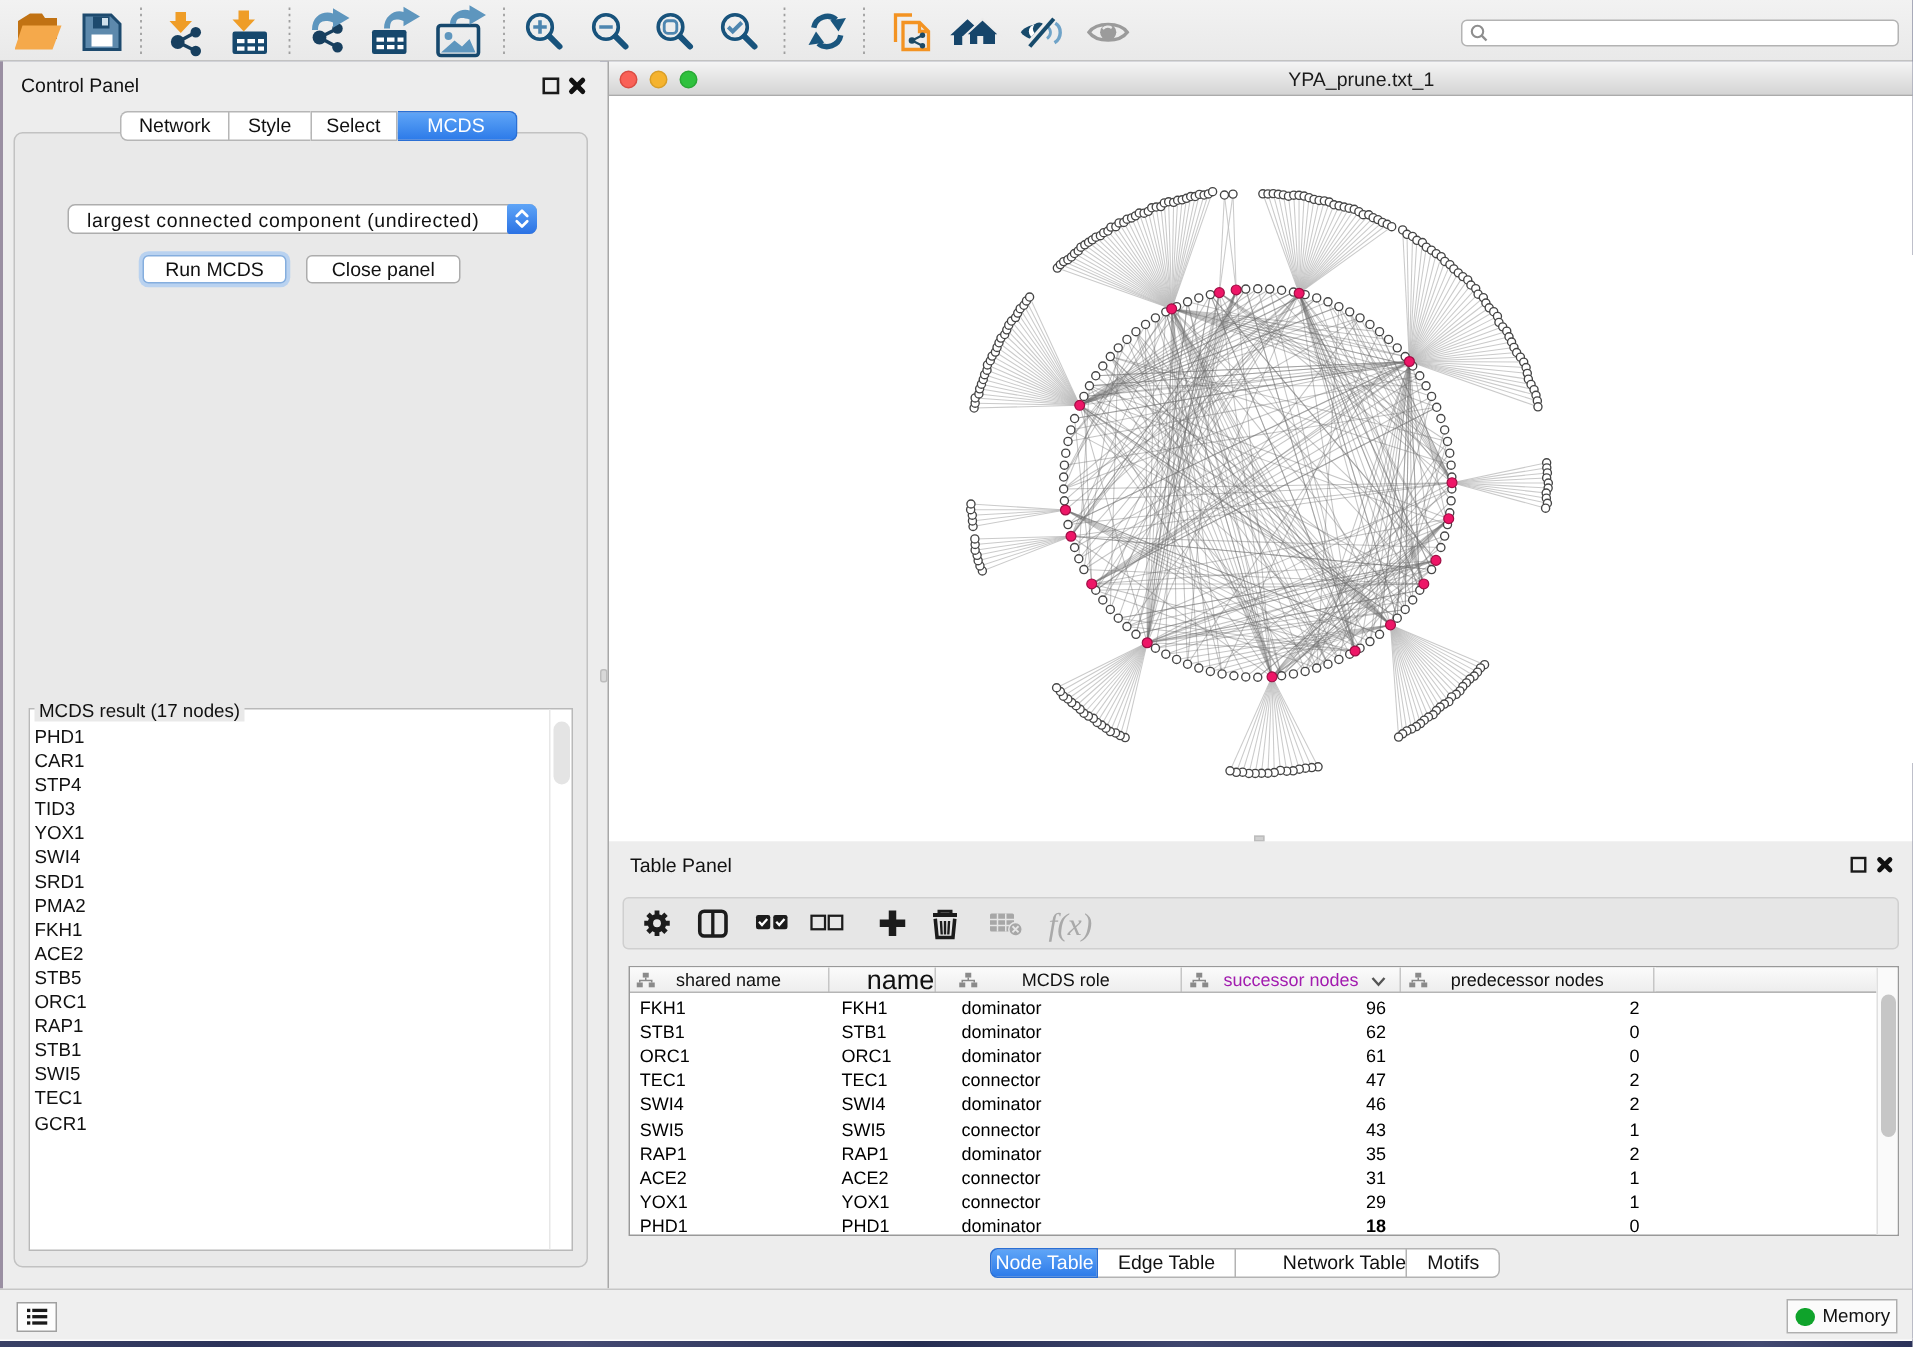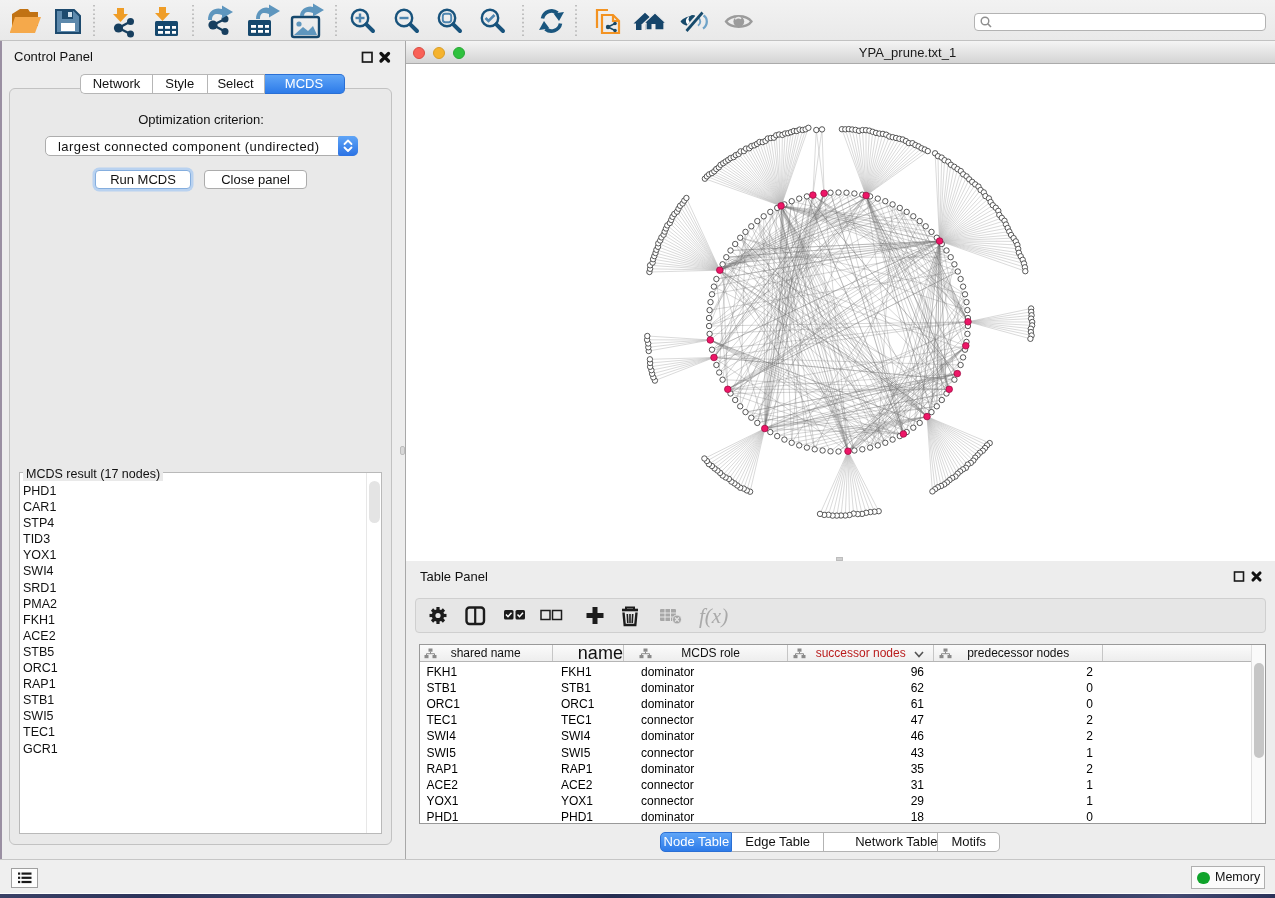--- a/index.html
+++ b/index.html
@@ -178,21 +178,20 @@
 
   <div class="abs" style="left:7px;top:46.5px;width:383px;height:757px;background:#e9e9e9;border:1px solid #c2c2c2;border-radius:6px;"></div>
 
   <div class="abs" style="left:78px;top:33px;height:19.5px;display:flex;font-size:13px;">
     <div style="width:72px;background:#fff;border:1px solid #b6b6b6;border-right:none;border-radius:5px 0 0 5px;text-align:center;line-height:18px;">Network</div>
     <div style="width:54.5px;background:#fff;border:1px solid #b6b6b6;border-right:none;text-align:center;line-height:18px;">Style</div>
     <div style="width:58px;background:#ffffff;border:1px solid #b6b6b6;text-align:center;line-height:18px;">Select</div>
     <div style="width:80px;background:linear-gradient(#5fa5f7,#2d7be9);border:1px solid #2a6fd4;border-left:none;border-radius:0 5px 5px 0;text-align:center;line-height:18px;color:#fff;">MCDS</div>
   </div>
 
-  <div class="abs" style="left:0;top:71px;width:398px;text-align:center;">Optimization criterion:</div>
 
   <div class="abs" style="left:43px;top:95px;width:313px;height:19.5px;background:#fff;border:1px solid #adadad;border-radius:5px;">
     <div class="abs" style="left:12px;top:1.5px;font-size:13px;letter-spacing:0.45px;">largest connected component (undirected)</div>
     <div class="abs" style="right:-1px;top:-1px;width:20px;height:19.5px;background:linear-gradient(#5fa5f7,#2b72e4);border-radius:2px 5px 5px 2px;"></div>
     <svg width="20" height="20" class="abs" style="right:-1px;top:-1px">
       <path d="M6.5 8 L10 4.5 L13.5 8" fill="none" stroke="#fff" stroke-width="1.8" stroke-linecap="round" stroke-linejoin="round"></path>
       <path d="M6.5 11.5 L10 15 L13.5 11.5" fill="none" stroke="#fff" stroke-width="1.8" stroke-linecap="round" stroke-linejoin="round"></path>
     </svg>
   </div>
 
@@ -1117,21 +1116,21 @@
     <text x="284" y="25" font-family="Liberation Serif, serif" font-style="italic" font-size="21" fill="#a9a9a9">f(x)</text>
   </svg>
 
   <div class="abs" style="left:13px;top:83px;width:847px;height:180px;background:#fff;border:1px solid #999;"></div>
 
   <div class="abs" style="left:14px;top:84px;width:831px;height:17px;background:linear-gradient(#fbfbfb,#ededed);border-bottom:1px solid #b5b5b5;"></div>
   <div class="abs" style="left:14px;top:84px;width:684px;height:17px;background:linear-gradient(#fbfbfb,#ededed);"></div>
 <div class="abs" style="left:13px;top:84px;width:134.3px;height:17px;border-right:1px solid #c6c6c6;text-align:center;font-size:12px;line-height:17px;color:#111;">shared name</div>
 <div class="abs" style="left:137px;top:84px;width:80.89999999999998px;height:17px;border-right:1px solid #c6c6c6;text-align:right;font-size:18px;line-height:17px;color:#111;">name</div>
 <div class="abs" style="left:228.2px;top:84px;width:153.8px;height:17px;border-right:1px solid #c6c6c6;text-align:center;font-size:12px;line-height:17px;color:#111;">MCDS role</div>
-<div class="abs" style="left:382px;top:84px;width:146.39999999999998px;height:17px;border-right:1px solid #c6c6c6;text-align:center;font-size:12px;line-height:17px;color:#b91c1c;">successor nodes</div>
+<div class="abs" style="left:382px;top:84px;width:146.39999999999998px;height:17px;border-right:1px solid #c6c6c6;text-align:center;font-size:12px;line-height:17px;color:#a21caf;">successor nodes</div>
 <div class="abs" style="left:528.4px;top:84px;width:168.60000000000002px;height:17px;border-right:1px solid #c6c6c6;text-align:center;font-size:12px;line-height:17px;color:#111;">predecessor nodes</div>
 <svg width="13" height="12" class="abs" style="left:18px;top:87px">
 <g fill="#8a8a8a">
         <rect x="4.5" y="0.5" width="4" height="3.2"></rect>
         <rect x="0.5" y="7" width="4" height="3.2"></rect>
         <rect x="8.5" y="7" width="4" height="3.2"></rect>
       </g>
 <g stroke="#8a8a8a" stroke-width="1">
         <path d="M6.5 3.7 v2 M2.5 7 v-1.3 h8 V7" fill="none"></path>
       </g>
@@ -1230,21 +1229,21 @@
 <span class="abs" style="left:7.5px;">YOX1</span>
       <span class="abs" style="left:142px;">YOX1</span>
       <span class="abs" style="left:222px;">connector</span>
 <span class="abs" style="left:395px;width:110px;text-align:right;">29</span>
       <span class="abs" style="left:540px;width:134px;text-align:right;">1</span>
     </div>
 <div class="abs" style="left:13px;top:247.9px;width:832px;height:16.1px;font-size:12px;color:#000;line-height:16.1px;">
 <span class="abs" style="left:7.5px;">PHD1</span>
       <span class="abs" style="left:142px;">PHD1</span>
       <span class="abs" style="left:222px;">dominator</span>
-<span class="abs" style="left:395px;width:110px;text-align:right;">18</span>
+<span class="abs" style="left:395px;width:110px;text-align:right;font-weight:bold;">18</span>
       <span class="abs" style="left:540px;width:134px;text-align:right;">0</span>
     </div>
 
   <div class="abs" style="left:845px;top:84px;width:14px;height:178px;background:#fafafa;border-left:1px solid #e0e0e0;"></div>
   <div class="abs" style="left:847.5px;top:102px;width:10px;height:95px;background:#c6c6c6;border-radius:5px;"></div>
 
   <div class="abs" style="left:254.4px;top:271.2px;height:20px;display:flex;font-size:13px;color:#111;">
     <div style="width:72px;background:linear-gradient(#5fa5f7,#2d7be9);border:1px solid #2a6fd4;border-radius:5px 0 0 5px;text-align:center;line-height:18px;color:#fff;">Node Table</div>
     <div style="width:91.6px;background:#fff;border:1px solid #b3b3b3;border-left:none;text-align:center;line-height:18px;">Edge Table</div>
     <div style="width:114.4px;background:#fff;border:1px solid #b3b3b3;border-left:none;text-align:right;line-height:18px;">Network Table</div>

